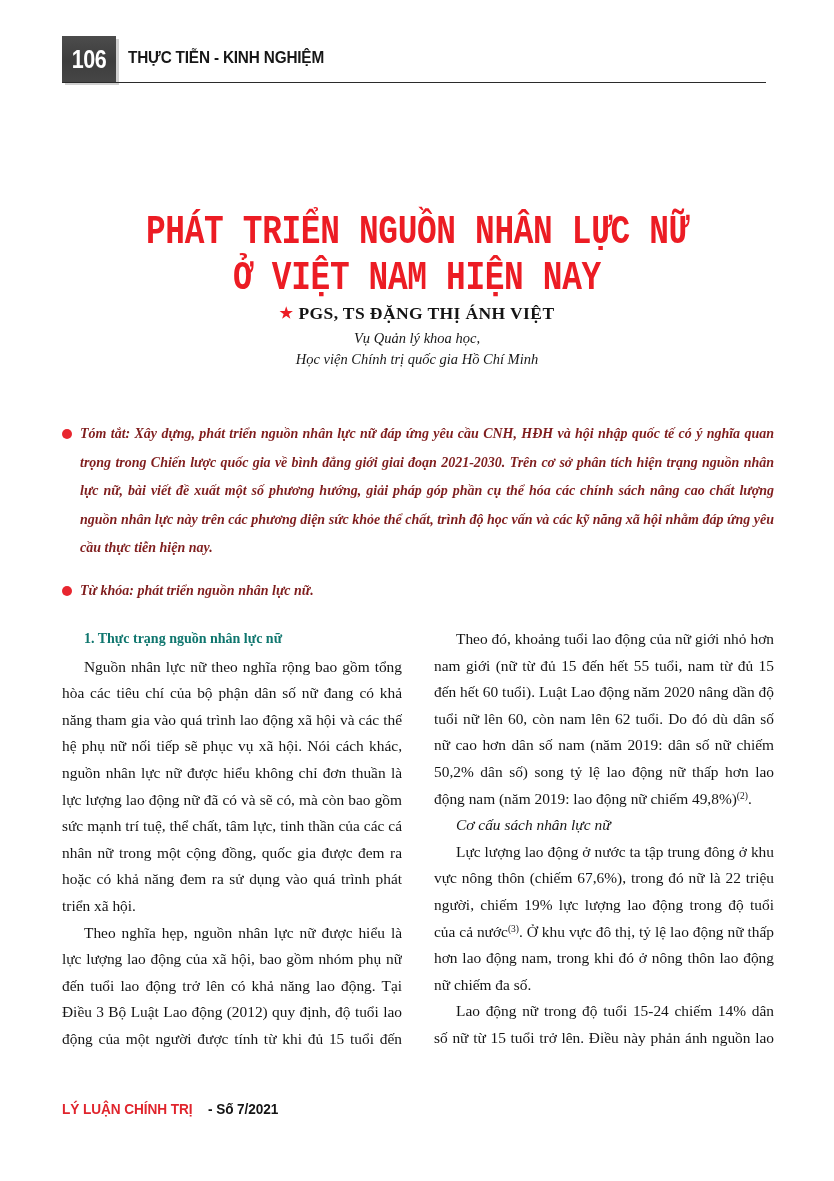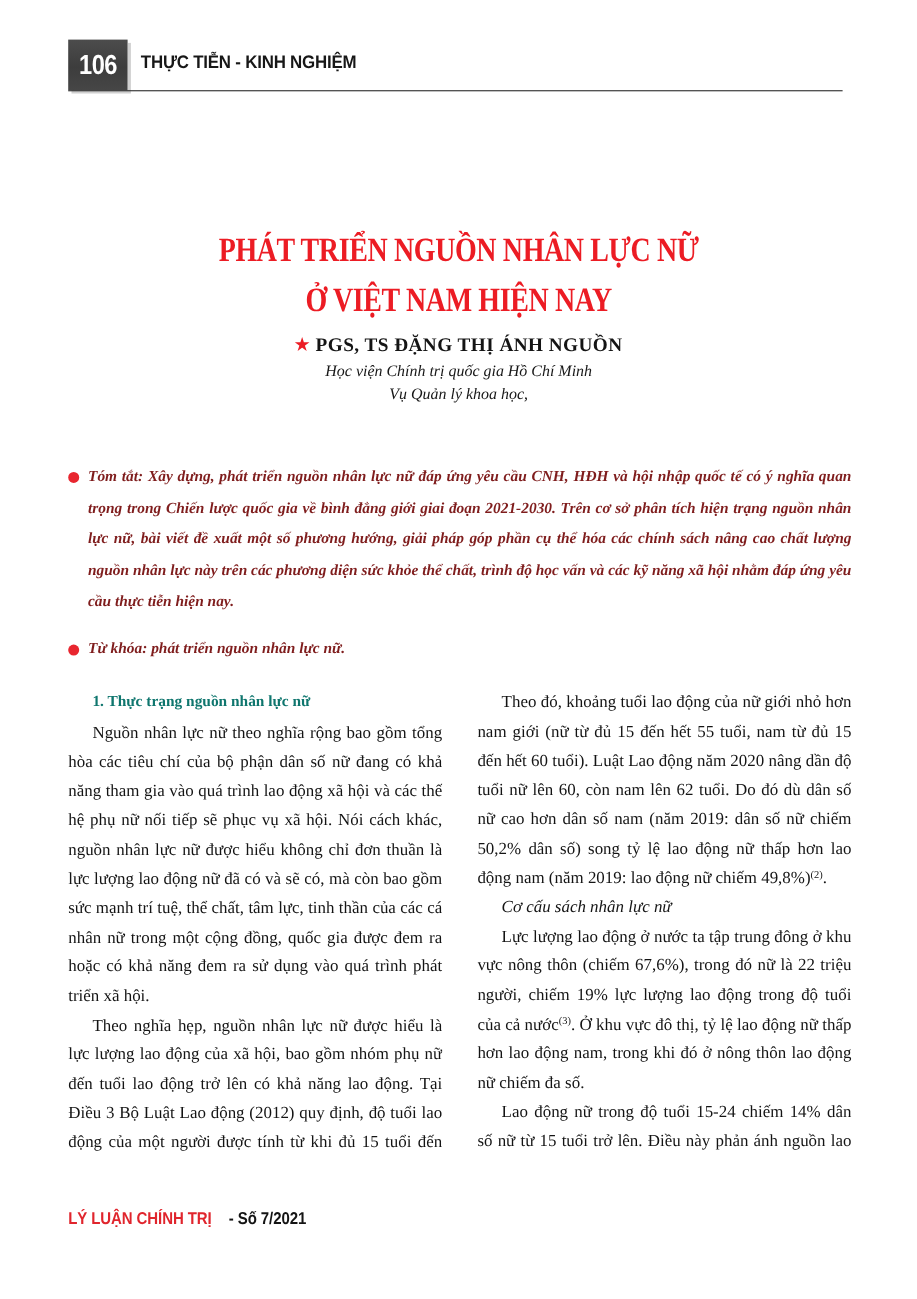--- a/index.html
+++ b/index.html
@@ -70,23 +70,23 @@
   }
 
   
   .article-title {
     position: absolute;
     left: 62px;
     top: 183px;
     width: 710px;
     text-align: center;
     color: #ec1c24;
-    font-family: Liberation Serif, serif;
-    font-weight: 700;
-    font-size: 31px;
+    font-family: Liberation Mono, monospace;
+    font-weight: 700;
+    font-size: 40px;
     line-height: 46px;
     letter-spacing: -0.4px;
   }
   .article-title .tline {
     display: block;
     transform: scaleX(0.82);
   }
 
   
   .byline {
@@ -240,25 +240,25 @@
   </div>
   <div class="masthead-rule"></div>
 
   <h1 class="article-title">
     <span class="tline">PHÁT TRIỂN NGUỒN NHÂN LỰC NỮ</span>
     <span class="tline">Ở VIỆT NAM HIỆN NAY</span>
   </h1>
 
   <div class="byline">
     <div class="byline-author">
-      <span class="star-icon">★</span><span>PGS, TS ĐẶNG THỊ ÁNH NGUỒN</span>
+      <span class="star-icon">★</span><span>PGS, TS ĐẶNG THỊ ÁNH VIỆT</span>
     </div>
     <div class="byline-affil">
+      <div>Vụ Quản lý khoa học,</div>
       <div>Học viện Chính trị quốc gia Hồ Chí Minh</div>
-      <div>Vụ Quản lý khoa học,</div>
     </div>
   </div>
 
   <div class="abstract-block">
     <p class="abs-para">
       <span class="bullet-icon"></span><span class="abs-label">Tóm tắt:</span><span> Xây dựng, phát triển nguồn nhân lực nữ đáp ứng yêu cầu CNH, HĐH và hội nhập quốc tế có ý nghĩa quan trọng trong Chiến lược quốc gia về bình đẳng giới giai đoạn 2021-2030. Trên cơ sở phân tích hiện trạng nguồn nhân lực nữ, bài viết đề xuất một số phương hướng, giải pháp góp phần cụ thể hóa các chính sách nâng cao chất lượng nguồn nhân lực này trên các phương diện sức khỏe thể chất, trình độ học vấn và các kỹ năng xã hội nhằm đáp ứng yêu cầu thực tiễn hiện nay.</span>
     </p>
     <p class="abs-para">
       <span class="bullet-icon"></span><span class="abs-label">Từ khóa:</span><span> phát triển nguồn nhân lực nữ.</span>
     </p>

